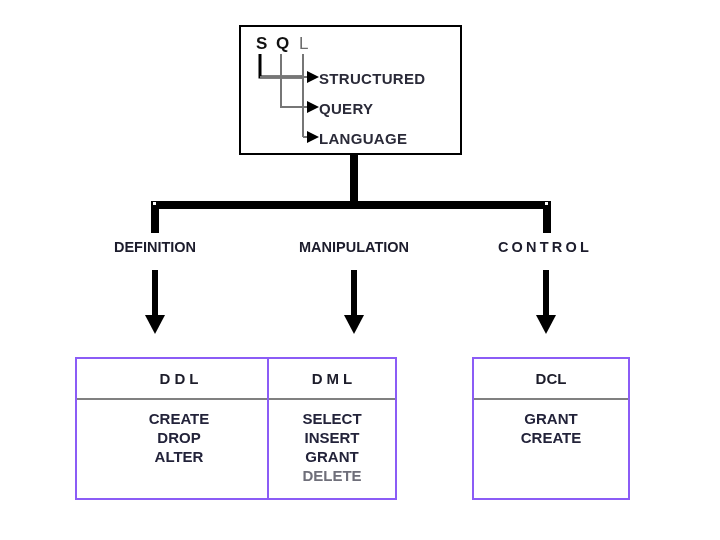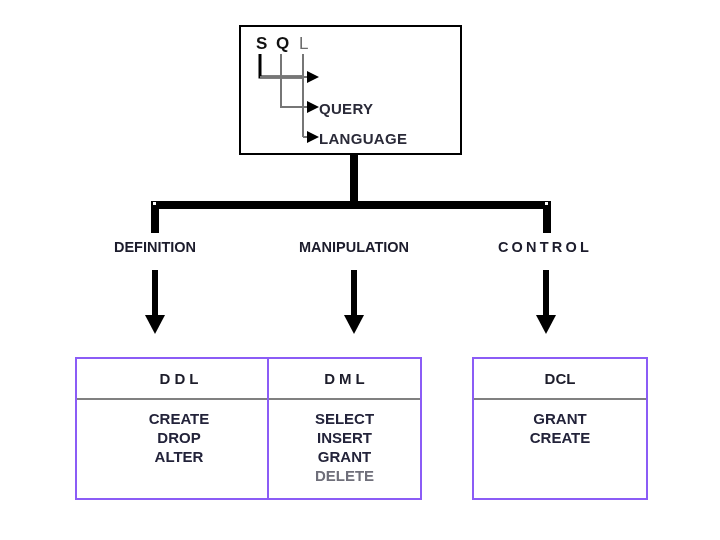--- a/index.html
+++ b/index.html
@@ -137,22 +137,22 @@
   
   .leaf-box {
     position: absolute;
     top: 357px;
     height: 143px;
     border: 2px solid #8b5cf6;
     box-sizing: border-box;
     background: #ffffff;
   }
   #box-ddl { left: 75px;  width: 208px; }
-  #box-dml { left: 267px; width: 155px; }
-  #box-dcl { left: 472px; width: 176px; }
+  #box-dml { left: 267px; width: 130px; }
+  #box-dcl { left: 472px; width: 158px; }
 
   .leaf-title {
     position: absolute;
     left: 0;
     right: 0;
     top: 12px;
     text-align: center;
     font-size: 15px;
     font-weight: bold;
     line-height: 1;
@@ -204,20 +204,21 @@
 
       <polygon points="66,44 78,50 66,56" fill="#000000"></polygon>
       <polygon points="66,74 78,80 66,86" fill="#000000"></polygon>
       <polygon points="66,104 78,110 66,116" fill="#000000"></polygon>
     </svg>
 
     <span class="sql-letter" id="sql-letter-s">S</span>
     <span class="sql-letter" id="sql-letter-q">Q</span>
     <span class="sql-letter" id="sql-letter-l">L</span>
 
+    <span class="expansion-label" id="exp-structured">STRUCTURED</span>
     <span class="expansion-label" id="exp-query">QUERY</span>
     <span class="expansion-label" id="exp-language">LANGUAGE</span>
   </div>
 
   <div class="abs" id="trunk"></div>
   <div class="abs" id="bus"></div>
   <div class="abs" id="bus-notch-left"></div>
   <div class="abs" id="bus-notch-right"></div>
   <div class="abs bus-drop" id="drop-left"></div>
   <div class="abs bus-drop" id="drop-right"></div>

